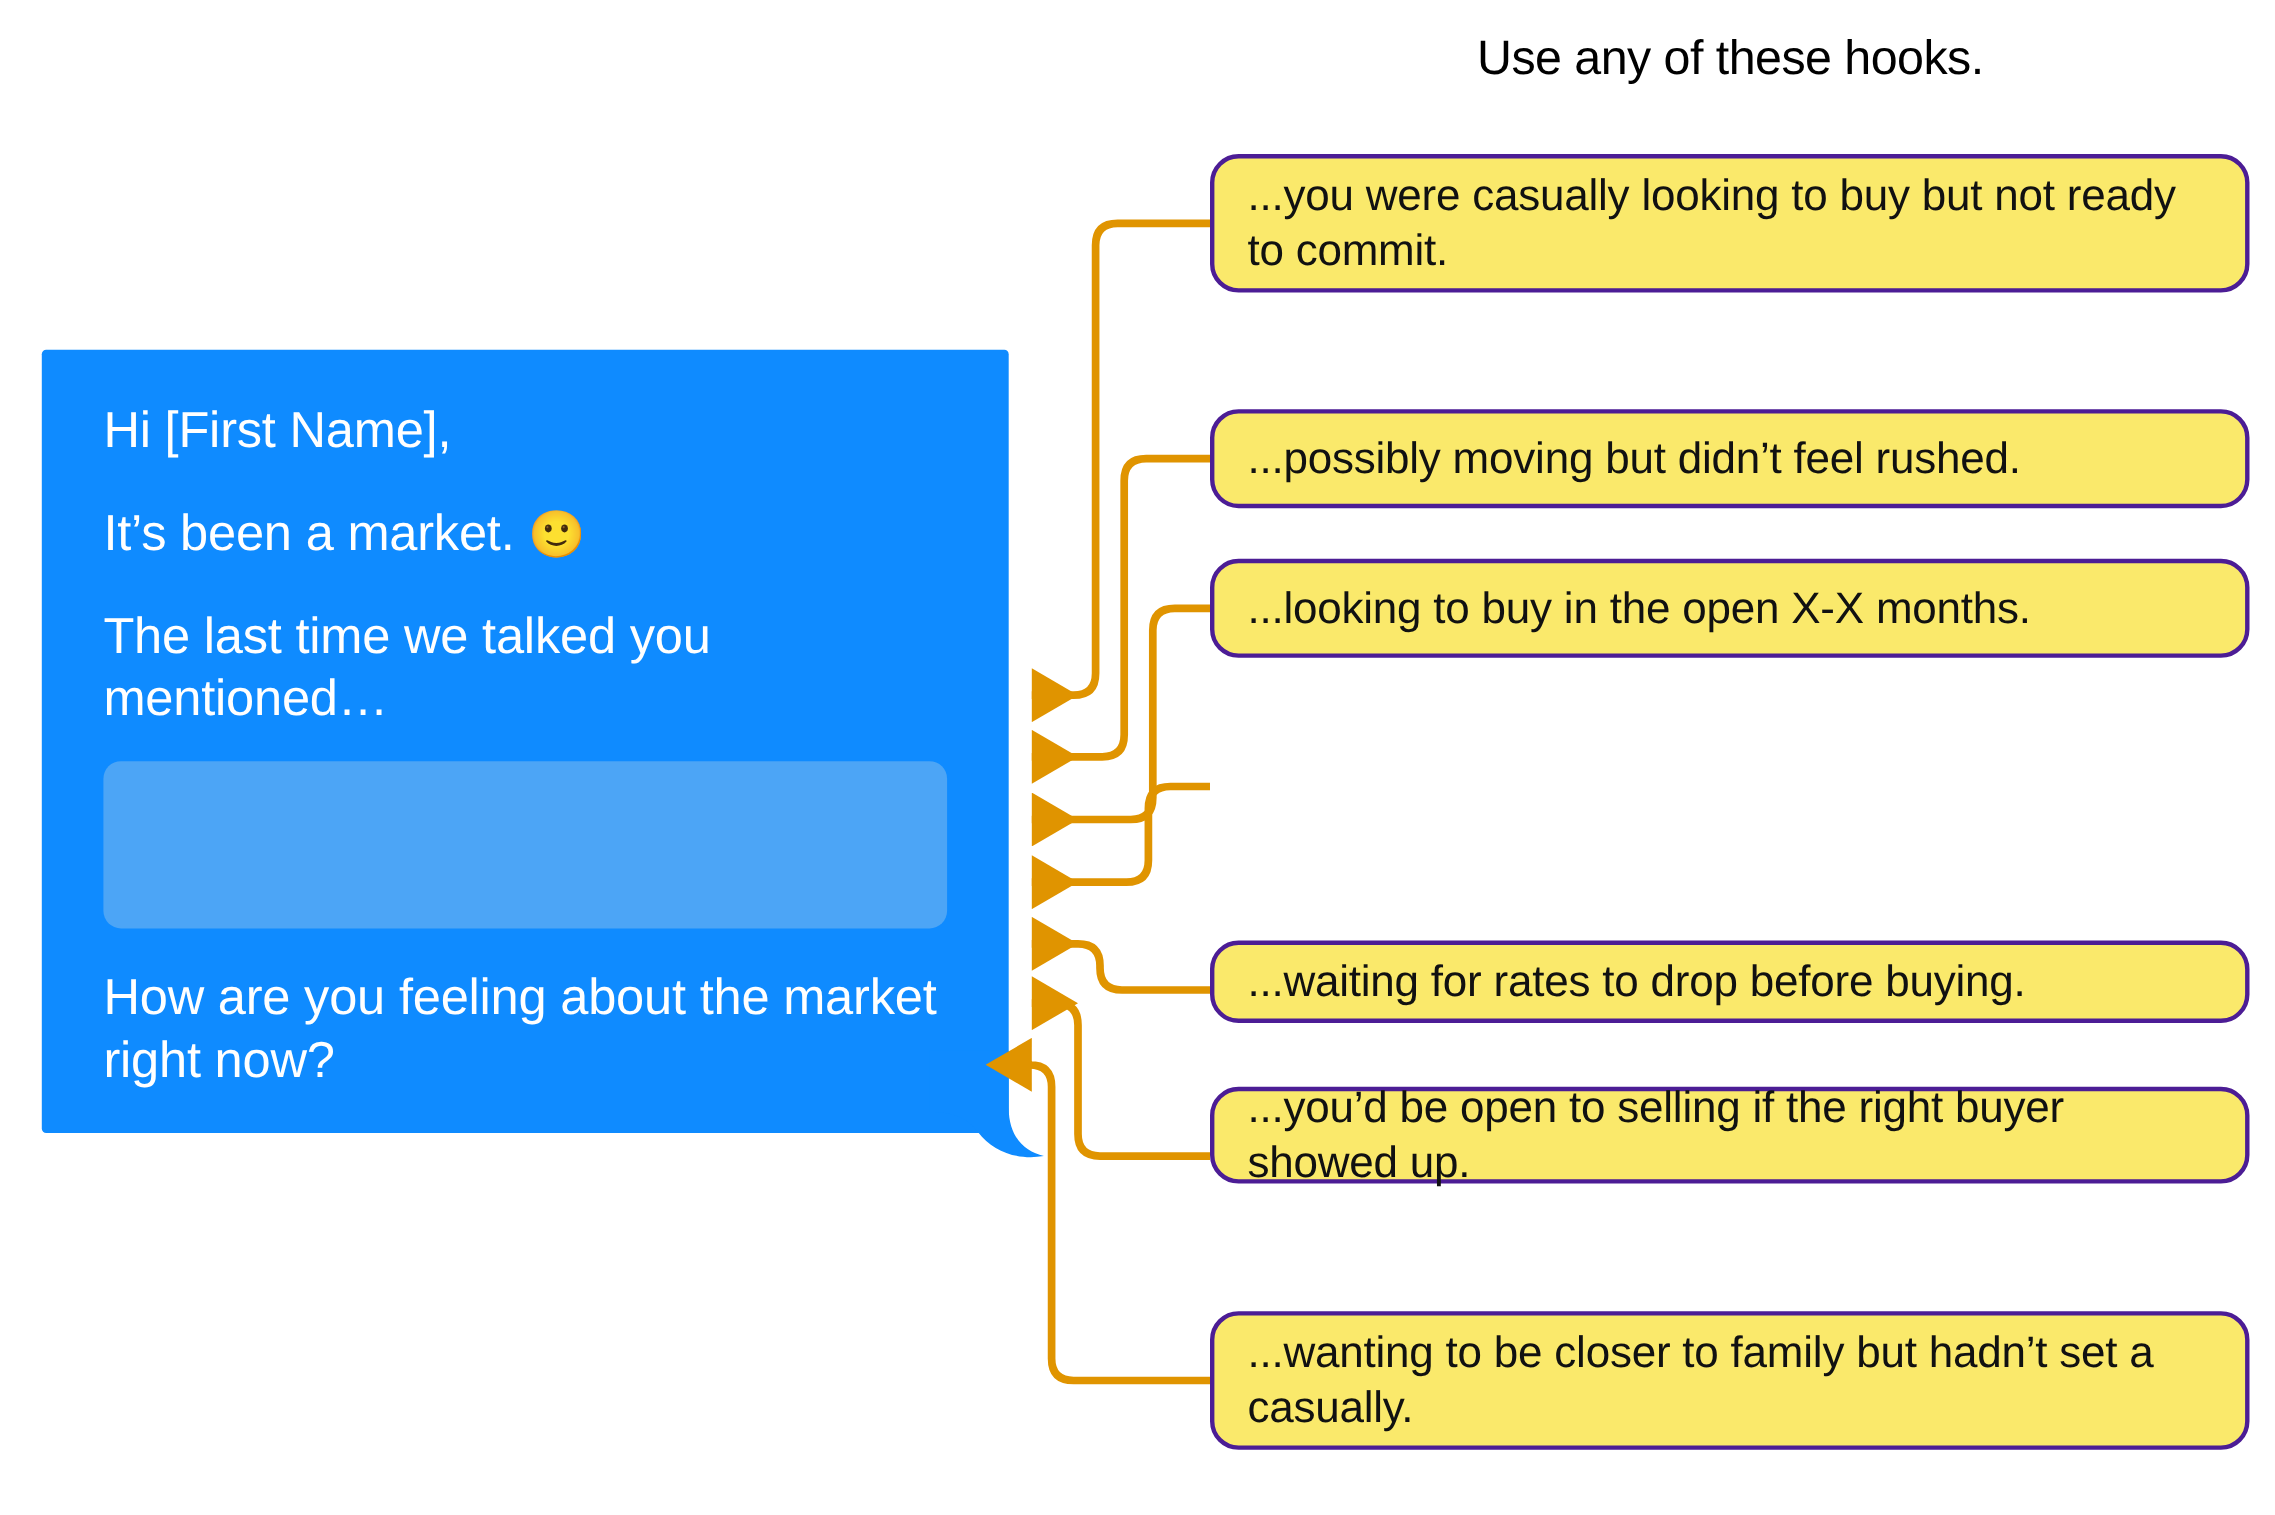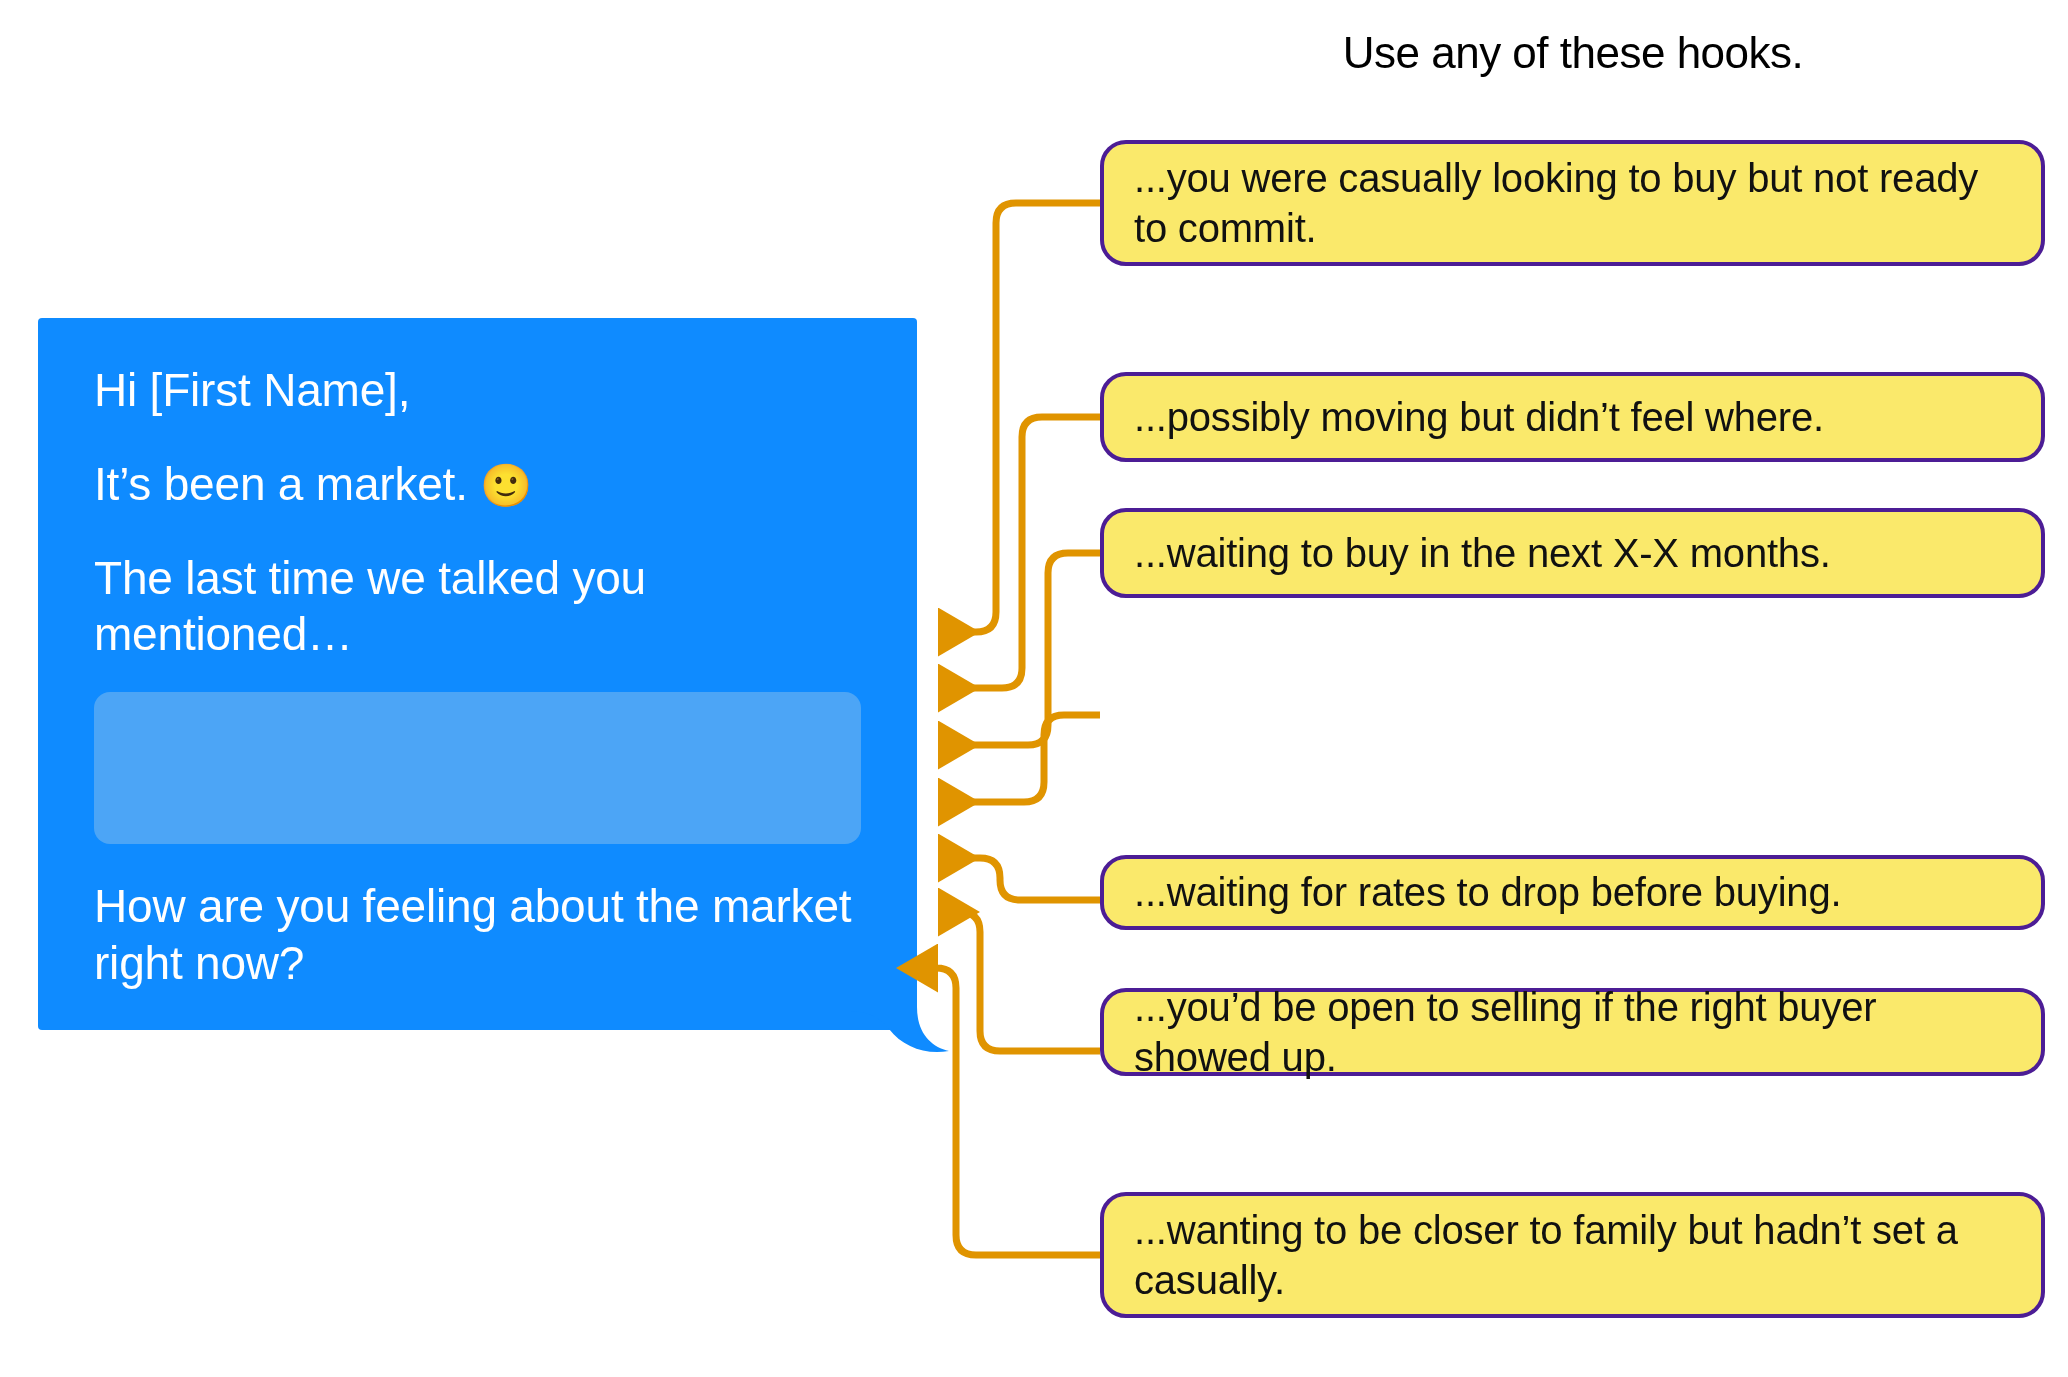--- a/index.html
+++ b/index.html
@@ -117,24 +117,24 @@
   </div>
 
   <svg id="bubble-tail" viewBox="0 0 110 100">
     <path d="M0,0 L72,0 L72,52 C72,78 86,92 104,96 C80,100 58,92 44,74 C34,62 24,56 0,56 Z" fill="#0f8bff"></path>
   </svg>
 
   <div class="hook-bubble" style="top:140px;height:126px;">
       <span>...you were casually looking to buy but not ready to commit.</span>
     </div>
   <div class="hook-bubble" style="top:372px;height:90px;">
-      <span>...possibly moving but didn’t feel where.</span>
+      <span>...possibly moving but didn’t feel rushed.</span>
     </div>
   <div class="hook-bubble" style="top:508px;height:90px;">
-      <span>...waiting to buy in the next X-X months.</span>
+      <span>...looking to buy in the open X-X months.</span>
     </div>
   <div class="hook-bubble" style="top:855px;height:75px;">
       <span>...waiting for rates to drop before buying.</span>
     </div>
   <div class="hook-bubble" style="top:988px;height:88px;">
       <span>...you’d be open to selling if the right buyer showed up.</span>
     </div>
   <div class="hook-bubble" style="top:1192px;height:126px;">
       <span>...wanting to be closer to family but hadn’t set a casually.</span>
     </div>

